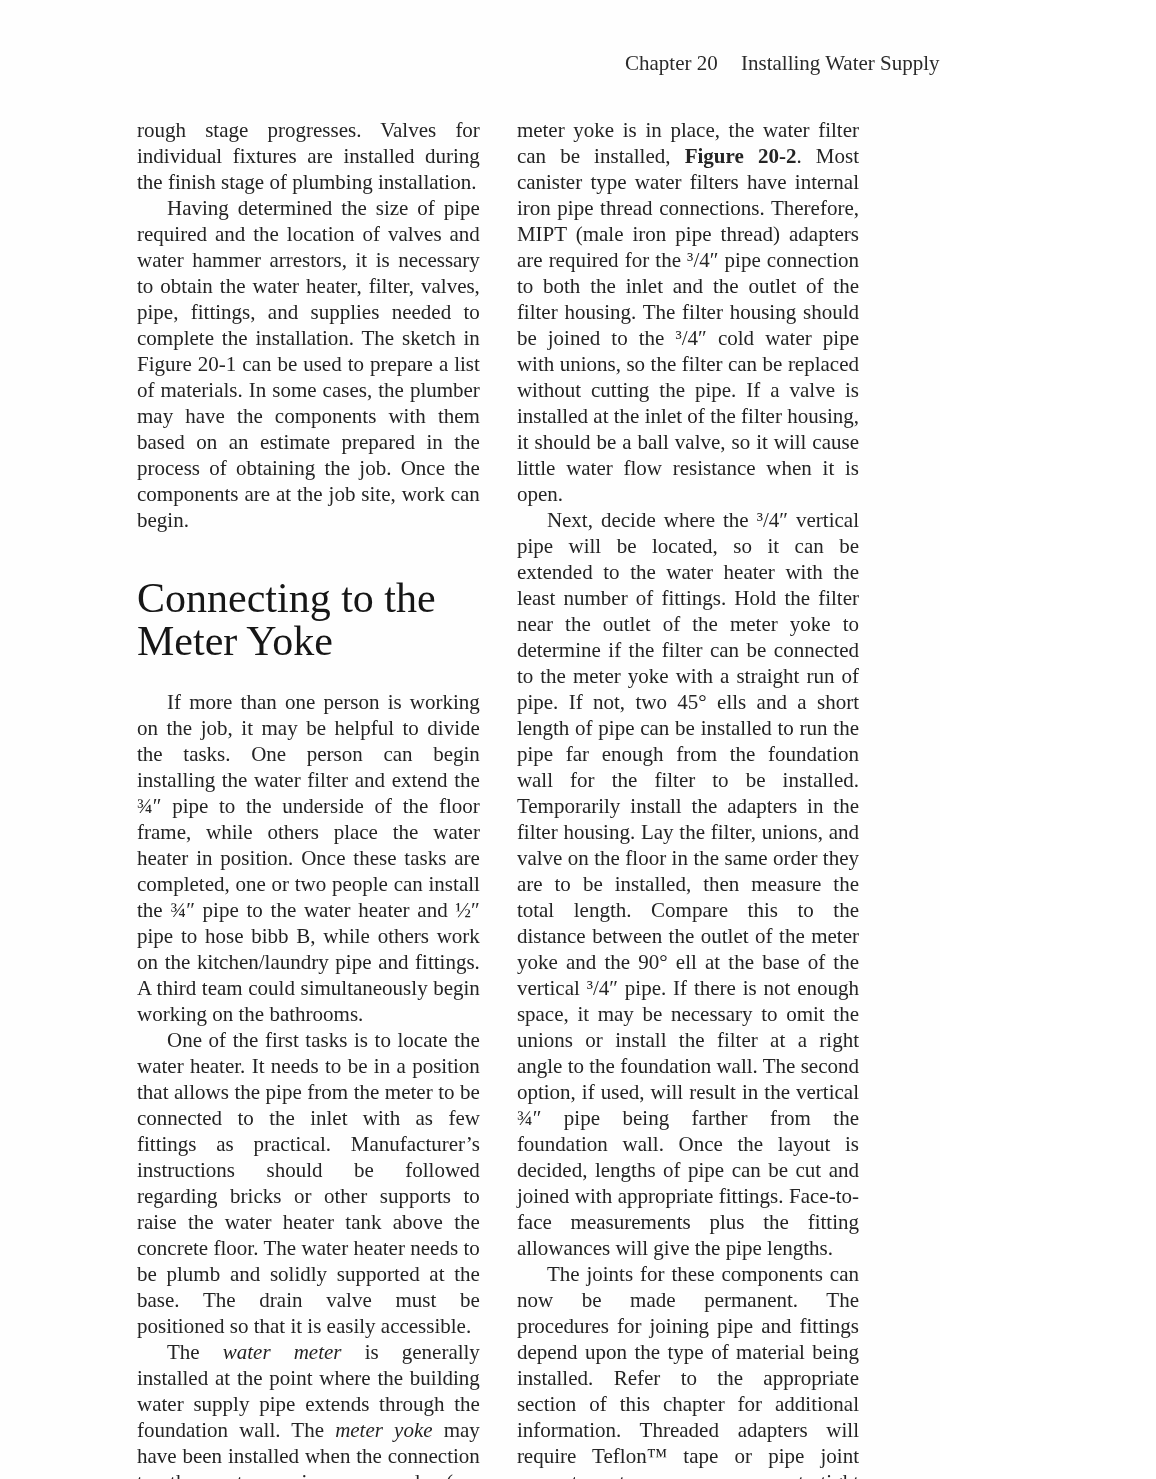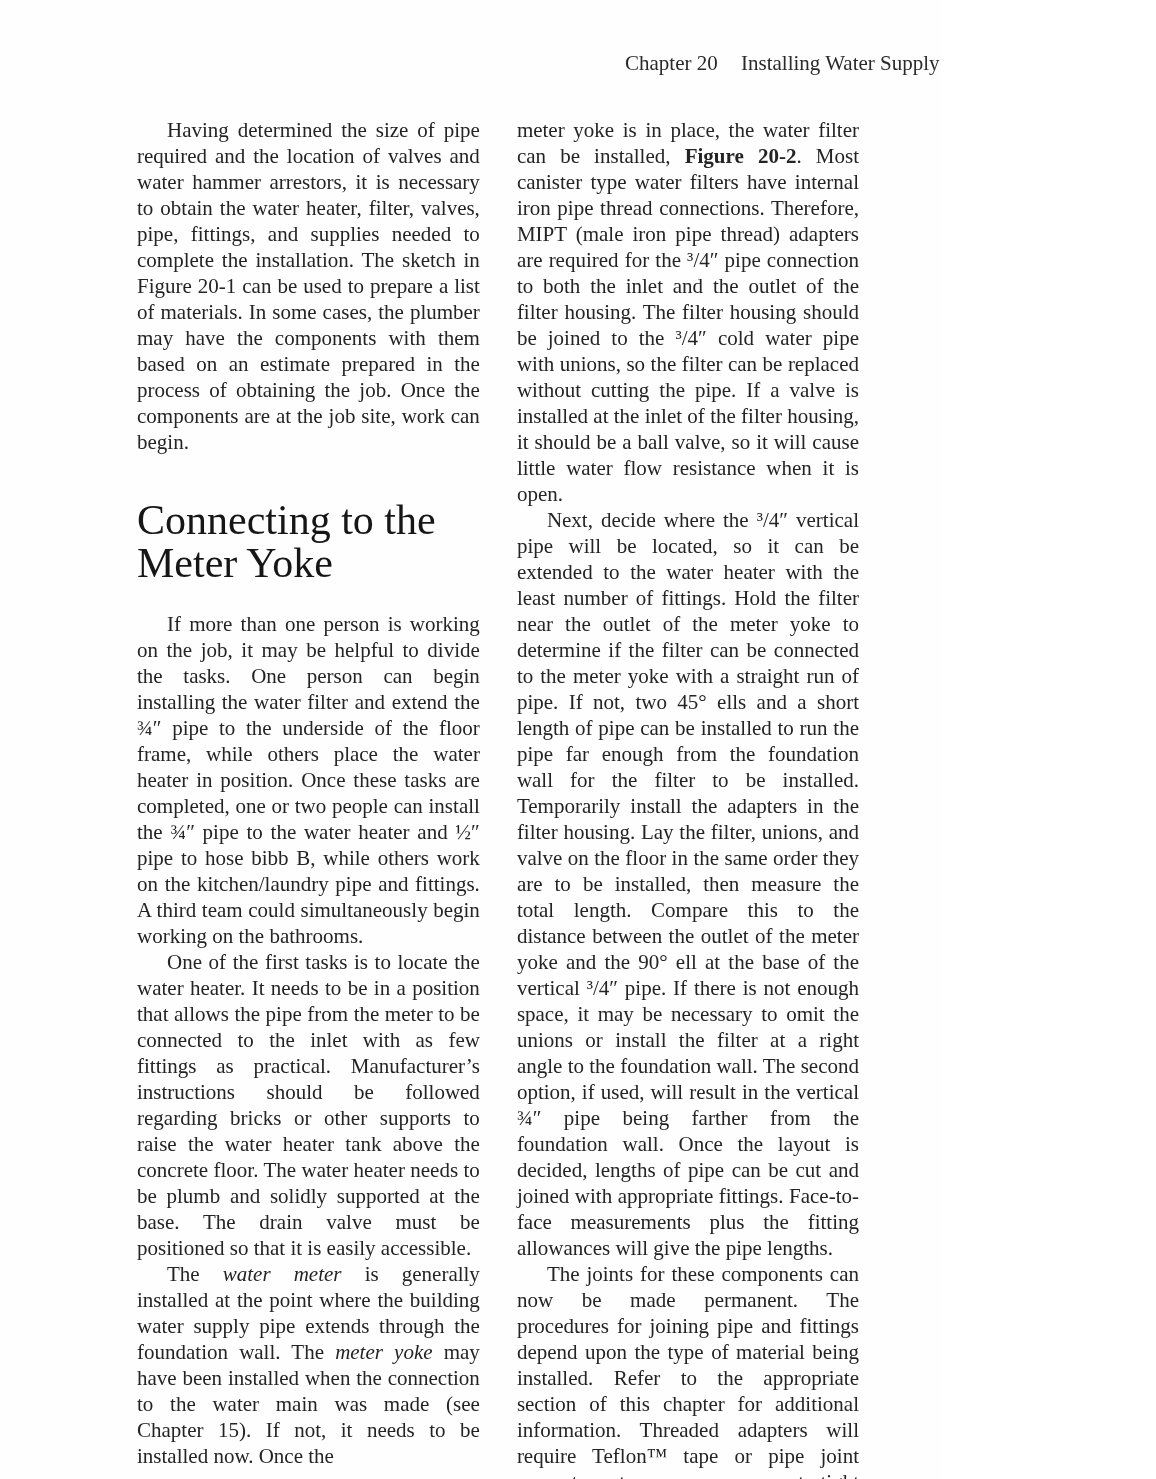--- a/index.html
+++ b/index.html
@@ -81,20 +81,21 @@
     <span class="running-head">
       <span class="chapter-label">Chapter 20</span>
       <span class="chapter-title">Installing Water Supply Piping</span>
     </span>
     <span class="page-number">349</span>
   </header>
 
   <main class="columns">
 
     <section class="col col-left">
+      <p class="para noindent">rough stage progresses. Valves for individual fixtures are installed during the finish stage of plumbing installation.</p>
       <p class="para">Having determined the size of pipe required and the location of valves and water hammer arrestors, it is necessary to obtain the water heater, filter, valves, pipe, fittings, and supplies needed to complete the installation. The sketch in Figure 20-1 can be used to prepare a list of materials. In some cases, the plumber may have the components with them based on an estimate prepared in the process of obtaining the job. Once the components are at the job site, work can begin.</p>
 
       <h1 class="section-heading">
         <span class="heading-line">Connecting to the</span>
         <span class="heading-line">Meter Yoke</span>
       </h1>
 
       <p class="para">If more than one person is working on the job, it may be helpful to divide the tasks. One person can begin installing the water filter and extend the ¾″ pipe to the underside of the floor frame, while others place the water heater in position. Once these tasks are completed, one or two people can install the ¾″ pipe to the water heater and ½″ pipe to hose bibb B, while others work on the kitchen/laundry pipe and fittings. A third team could simultaneously begin working on the bathrooms.</p>
       <p class="para">One of the first tasks is to locate the water heater. It needs to be in a position that allows the pipe from the meter to be connected to the inlet with as few fittings as practical. Manufacturer’s instructions should be followed regarding bricks or other supports to raise the water heater tank above the concrete floor. The water heater needs to be plumb and solidly supported at the base. The drain valve must be positioned so that it is easily accessible.</p>
 

